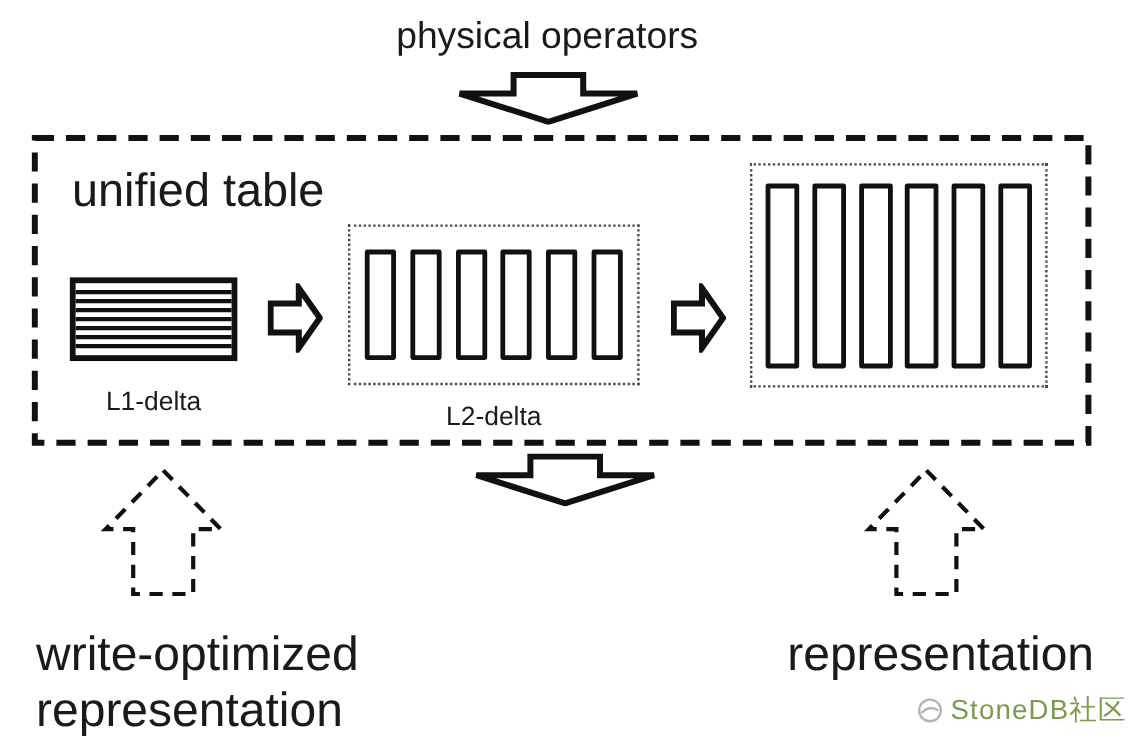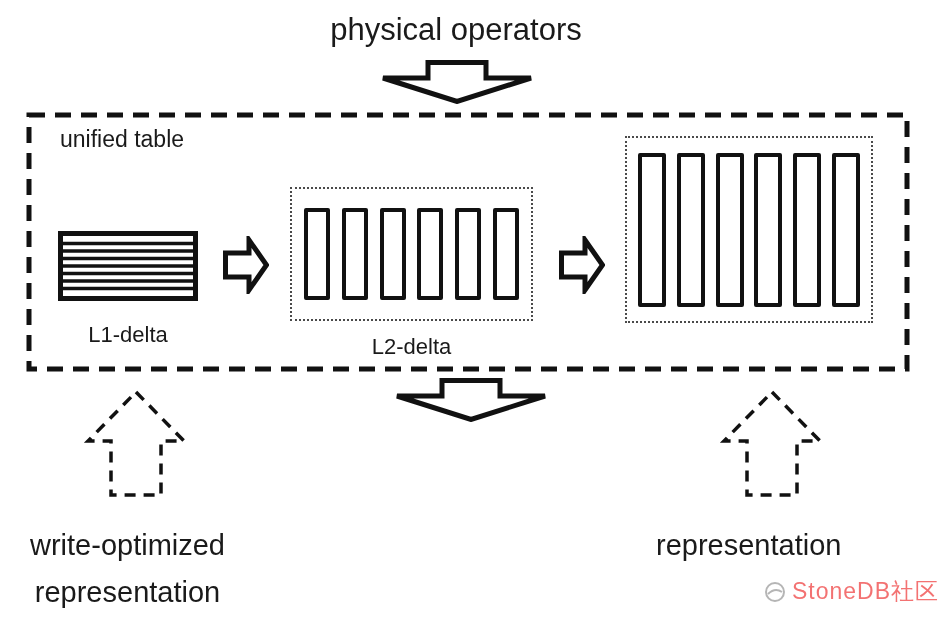--- a/index.html
+++ b/index.html
@@ -4,24 +4,24 @@
 <style>
   html,body { margin:0; padding:0; background:#fff; }
   .canvas {
     position:relative; width:946px; height:627px; background:#ffffff;
     font-family:Liberation Sans, sans-serif; color:#1a1a1a; overflow:hidden;
   }
   .abs { position:absolute; }
   .ctr { text-align:center; }
   .nowrap { white-space:nowrap; }
   .top-title   { left:256px; top:12px;  width:400px; font-size:31px; }
-  .unified-lbl { left:60px;  top:126px; font-size:23px; }
+  .unified-lbl { left:60px;  top:138px; font-size:39px; }
   .store-lbl   { font-size:22px; }
   .persist-lbl { left:316px; top:430px; width:300px; font-size:30px; }
-  .bigtext     { font-size:29px; line-height:47px;text-align:center; }
+  .bigtext     { font-size:40px; line-height:47px; }
   .write-blk   { left:30px;  top:522px; }
   .read-blk    { left:656px; top:522px; }
   .dashed-box  { left:26px; top:112px; width:884px; height:260px; }
   .dotted-box {
     border:2px dotted #4a4a4a; box-sizing:border-box; background:#fff;
     display:flex; align-items:center; justify-content:space-evenly;
   }
   .l2-box   { left:290px; top:187px; width:243px; height:134px; }
   .main-box { left:625px; top:136px; width:248px; height:187px; }
   .l2-box .bar   { width:26px; height:92px;  border:4px solid #111; background:#fff; box-sizing:border-box; border-radius:2px; }
@@ -90,21 +90,21 @@
     <path d="M48,2.5 L106,2.5 L106,18 L151,18 L77,41.5 L3,18 L48,18 Z" fill="#fff" stroke="#111" stroke-width="5" stroke-linejoin="miter"></path>
   </svg>
 
   <svg class="abs" style="left:82px;top:389px;" width="108" height="110" viewBox="0 0 108 110">
     <path d="M54,3 L102,52 L79,52 L79,106 L29,106 L29,52 L6,52 Z" fill="none" stroke="#111" stroke-width="3.5" stroke-dasharray="11 8" stroke-linejoin="miter"></path>
   </svg>
   <svg class="abs" style="left:718px;top:389px;" width="108" height="110" viewBox="0 0 108 110">
     <path d="M54,3 L102,52 L79,52 L79,106 L29,106 L29,52 L6,52 Z" fill="none" stroke="#111" stroke-width="3.5" stroke-dasharray="11 8" stroke-linejoin="miter"></path>
   </svg>
 
-  <div class="abs watermark" style="color:#ef4444;">
+  <div class="abs watermark" style="color:#4d7c0f;">
     <svg width="24" height="24" viewBox="0 0 24 24">
       <circle cx="12" cy="12" r="9" fill="none" stroke="#9d9d9d" stroke-width="2"></circle>
       <path d="M5,14 Q12,7 19,12" fill="none" stroke="#9d9d9d" stroke-width="2"></path>
     </svg>
     <span>StoneDB社区</span>
   </div>
 
   <div class="abs bigtext write-blk">
     <div class="nowrap">write-optimized</div>
     <div class="nowrap">representation</div>

